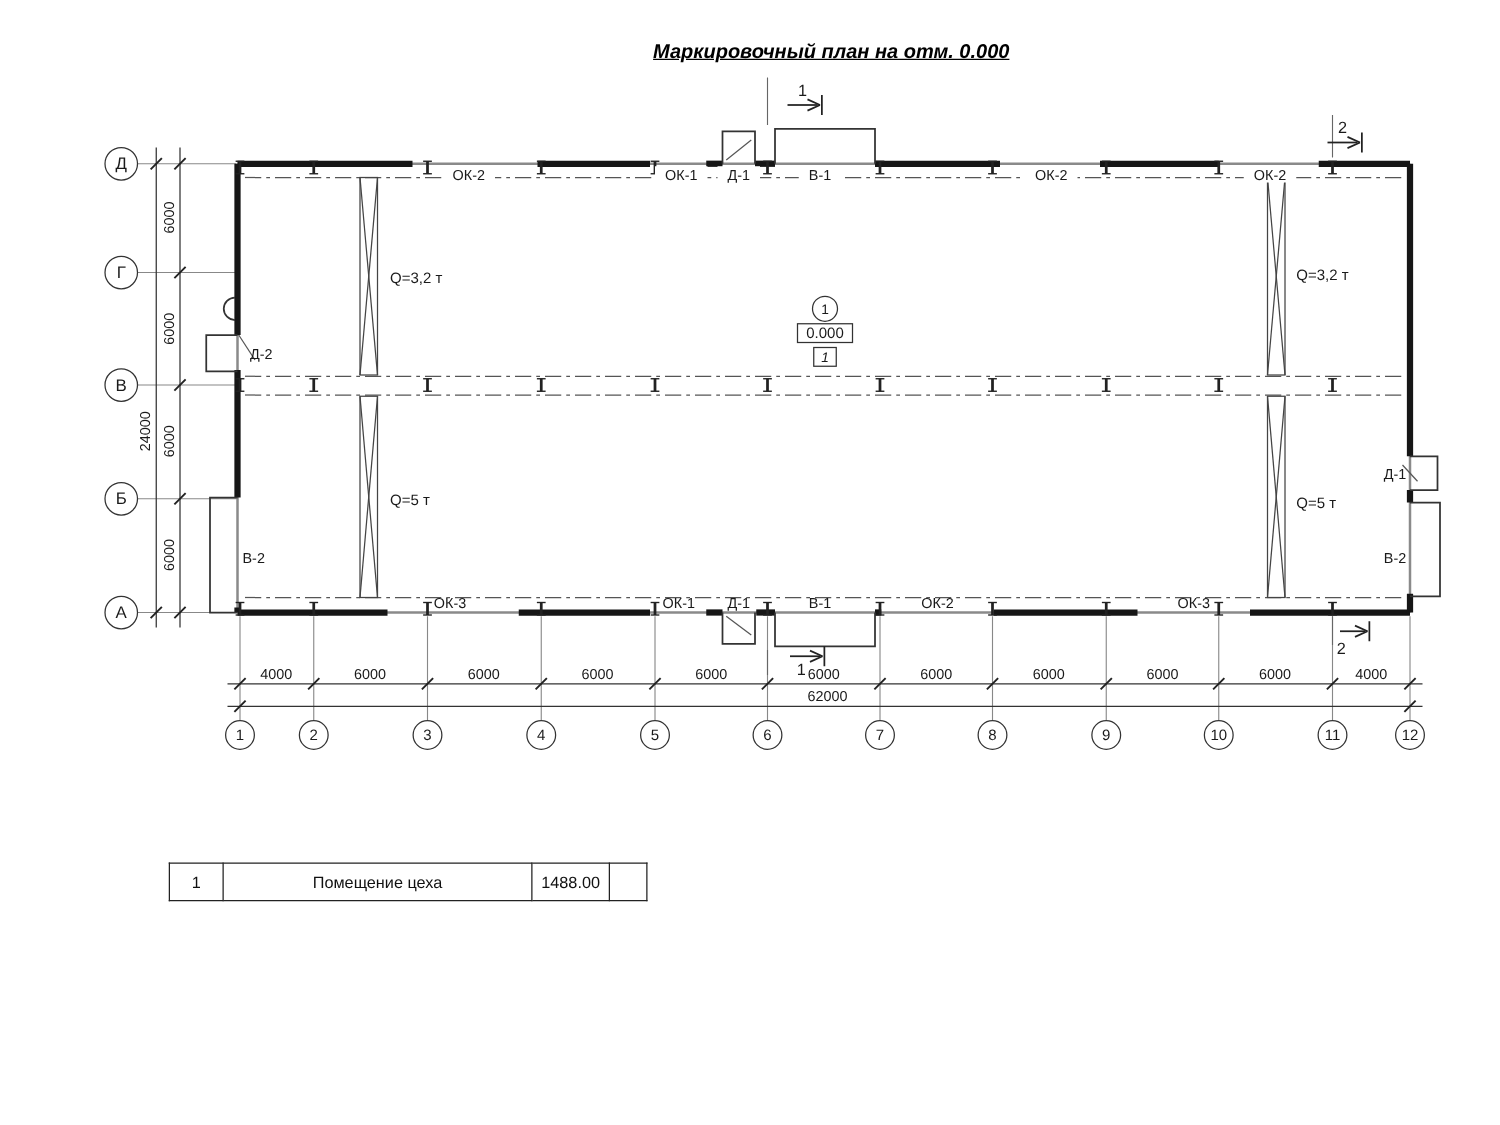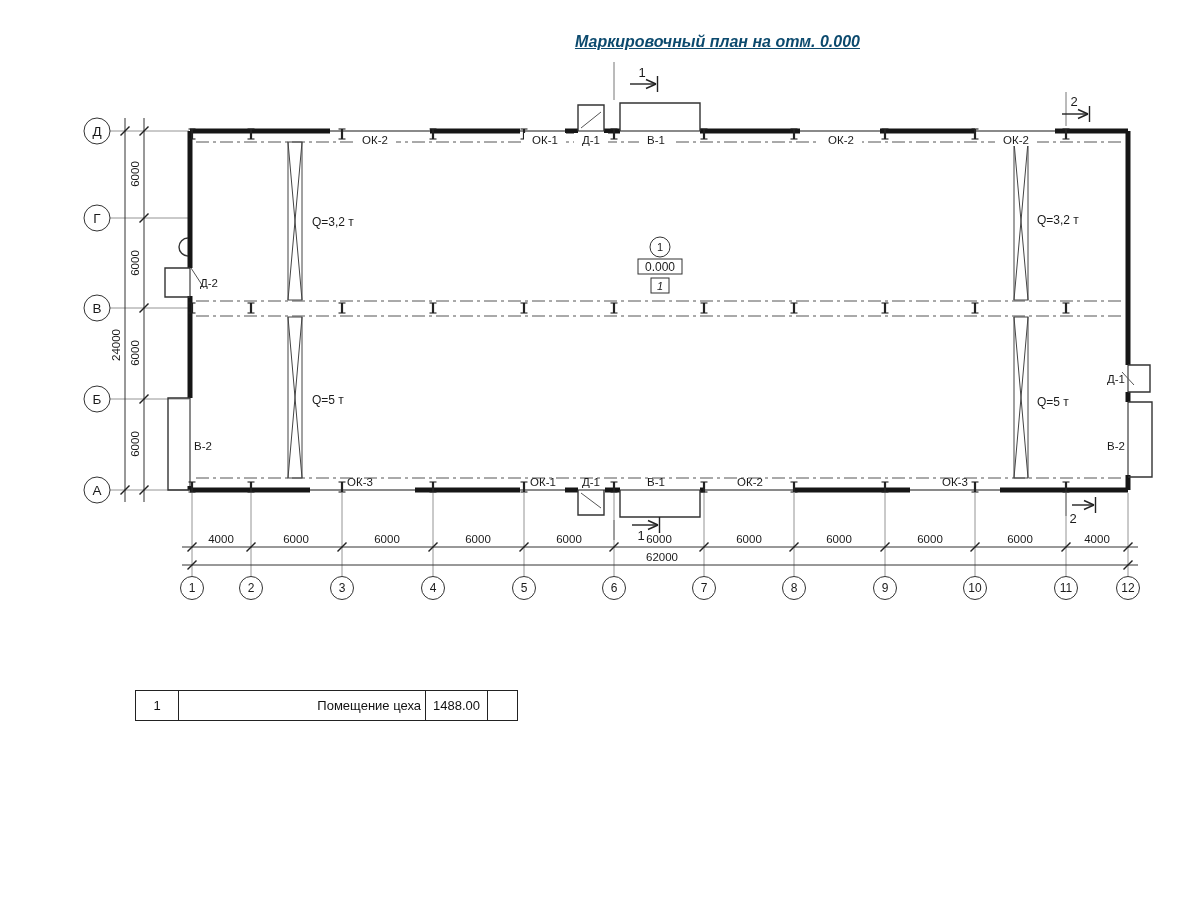--- a/index.html
+++ b/index.html
@@ -1,39 +1,39 @@
 <!DOCTYPE html>
 <html><head>
 <meta charset="utf-8">
 <style>
   html,body{margin:0;padding:0;background:#ffffff;}
   body{width:1200px;height:900px;overflow:hidden;position:relative;
        font-family:"Liberation Sans", sans-serif;color:#111;}
   .page{position:absolute;inset:0;background:#fff;}
   .drawing-title{
-    position:absolute;left:430px;top:33px;width:430px;text-align:right;
+    position:absolute;left:450px;top:33px;width:430px;text-align:center;
     font-style:italic;font-weight:600;font-size:16px;
-    text-decoration:underline;color:#0c4a6e;
+    text-decoration:underline;color:#000000;
   }
   svg{position:absolute;left:0;top:0;}
   svg text{fill:#1a1a1a;font-family:"Liberation Sans", sans-serif;}
   .expl{position:absolute;left:135px;top:690px;width:420px;}
   .expl-title{
     font-style:italic;font-weight:600;font-size:14.5px;
     text-decoration:underline;margin:0 0 10px 48px;color:#1a1a1a;white-space:nowrap;
   }
   table.expl-table{border-collapse:collapse;table-layout:fixed;}
   table.expl-table td,table.expl-table th{
     border:1.5px solid #222;font-size:13px;font-weight:400;
     padding:1px 4px;vertical-align:middle;overflow:hidden;
   }
   table.expl-table th{text-align:center;line-height:1.25;}
   .col-num{width:43px;} .col-name{width:247px;} .col-area{width:62px;} .col-cat{width:30px;}
   tr.hdr{height:44px;} tr.data{height:30px;}
-  td.c{text-align:center;} td.l{text-align:right;padding-left:8px;}
+  td.c{text-align:center;} td.l{text-align:center;padding-left:8px;}
 </style>
 </head>
 <body>
 
 <div class="page">
 
   <div class="drawing-title">Маркировочный план на отм. 0.000</div>
 
   <svg width="1200" height="900" viewBox="0 0 1200 900">
     <defs>

